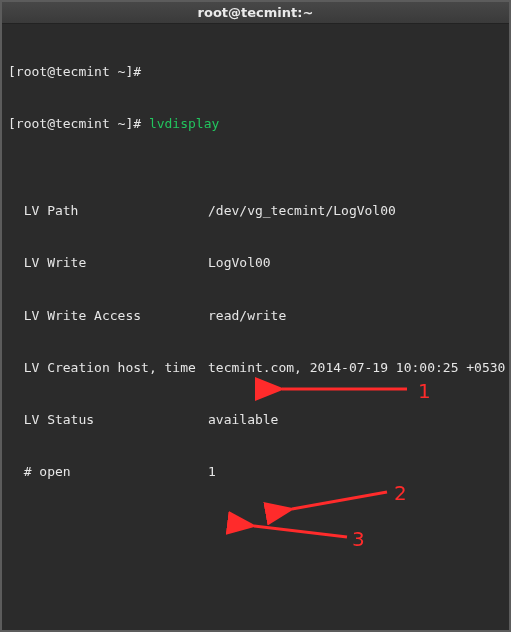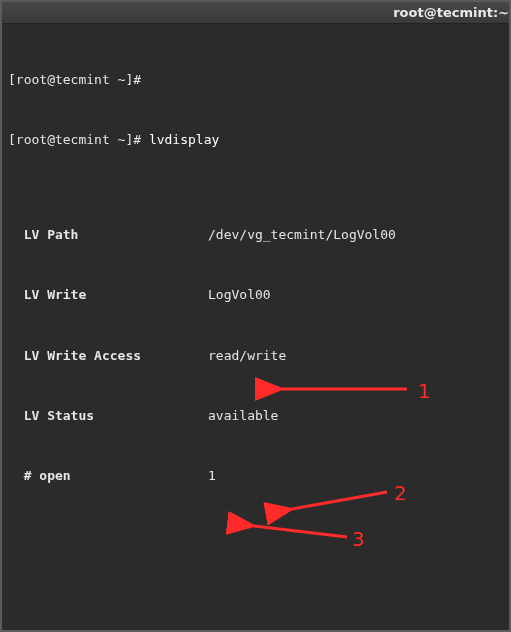--- a/index.html
+++ b/index.html
@@ -12,35 +12,35 @@
       height: 632px;
       overflow: hidden;
       line-height: 1.35;
       border: 2px solid #5c5c5c;
       position: relative;
     }
     .title-bar {
       height: 22px;
       background: linear-gradient(#474747, #3a3a3a);
       color: #eaeaea;
-      text-align: right;
+      text-align: center;
       font-weight: bold;
       font-size: 13px;
       line-height: 22px;
       border-bottom: 1px solid #222;
       font-family: "DejaVu Sans", Arial, sans-serif;
     }
     .term {
       padding: 4px 6px;
       white-space: pre;
     }
     .prompt { color: #e6e6e6; }
-    .cmd   { color: #ffffff; }
-    .row { display: block; height: 17px; position: relative; white-space: pre; margin-top: 8px; }
-    .label { display: inline-block; width: 200px; white-space: pre; font-weight: bold; }
+    .cmd   { color: #22c55e; }
+    .row { display: block; height: 17px; position: relative; white-space: pre; }
+    .label { display: inline-block; width: 200px; white-space: pre; }
     .value { display: inline; text-align: right; }
     .hdr { display:block; }
     .anno-num {
       color: #ff2b2b;
       font-family: "DejaVu Sans", Arial, sans-serif;
       font-size: 20px;
       font-weight: normal;
       position: absolute;
     }
     svg.arrow { position: absolute; pointer-events:none; }
@@ -53,20 +53,21 @@
 </div>
 
 <div class="term">
   <span class="row"><span class="prompt">[root@tecmint ~]# </span></span>
   <span class="row"><span class="prompt">[root@tecmint ~]# </span><span class="cmd">lvdisplay</span></span>
 
   
   <span class="row"><span class="label">  LV Path</span><span class="value">/dev/vg_tecmint/LogVol00</span></span>
   <span class="row"><span class="label">  LV Write</span><span class="value">LogVol00</span></span>
   <span class="row"><span class="label">  LV Write Access</span><span class="value">read/write</span></span>
+  <span class="row"><span class="label">  LV Creation host, time</span><span class="value">tecmint.com, 2014-07-19 10:00:25 +0530</span></span>
   <span class="row"><span class="label">  LV Status</span><span class="value">available</span></span>
   <span class="row"><span class="label">  # open</span><span class="value">1</span></span>
   
   
   
   
   
   
   
   

